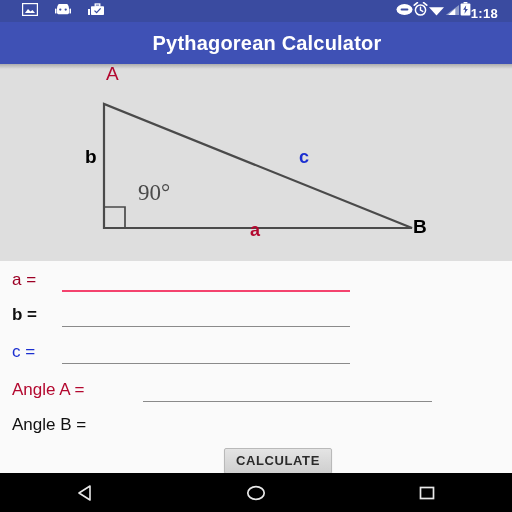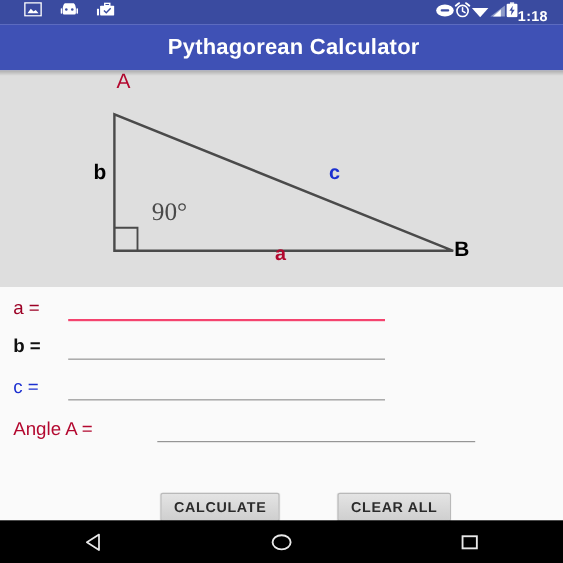--- a/index.html
+++ b/index.html
@@ -253,26 +253,28 @@
     </div>
     <input class="field-input" type="text" style="left: 62px; top: 82px; width: 288px;" placeholder="">
     <div class="underline" style="left:62px; top:102px; width:288px;"></div>
 
     <div class="field-row" style="top:120px;">
       <span class="field-label lbl-angle-a">Angle A =</span>
     </div>
     <input class="field-input" type="text" style="left: 143px; top: 120px; width: 289px;" placeholder="">
     <div class="underline" style="left:143px; top:140px; width:289px;"></div>
 
+    <div class="field-row" style="top:155px;">
+      <span class="field-label lbl-angle-b">Angle B =</span>
+    </div>
     <input class="field-input" type="text" style="left: 143px; top: 155px; width: 250px;" placeholder="">
   </div>
 
   <div class="buttonbar">
     <button class="mbtn">CALCULATE</button>
-    <button class="mbtn">CLEAR ALL</button>
   </div>
 
   <div class="navbar">
     <div class="nav-btn">
       <svg width="22" height="20" viewBox="0 0 22 20">
         <path d="M16 3 L5 10 L16 17 Z" fill="none" stroke="#e8e8e8" stroke-width="1.6" stroke-linejoin="round"></path>
       </svg>
     </div>
     <div class="nav-btn">
       <svg width="24" height="20" viewBox="0 0 24 20">

